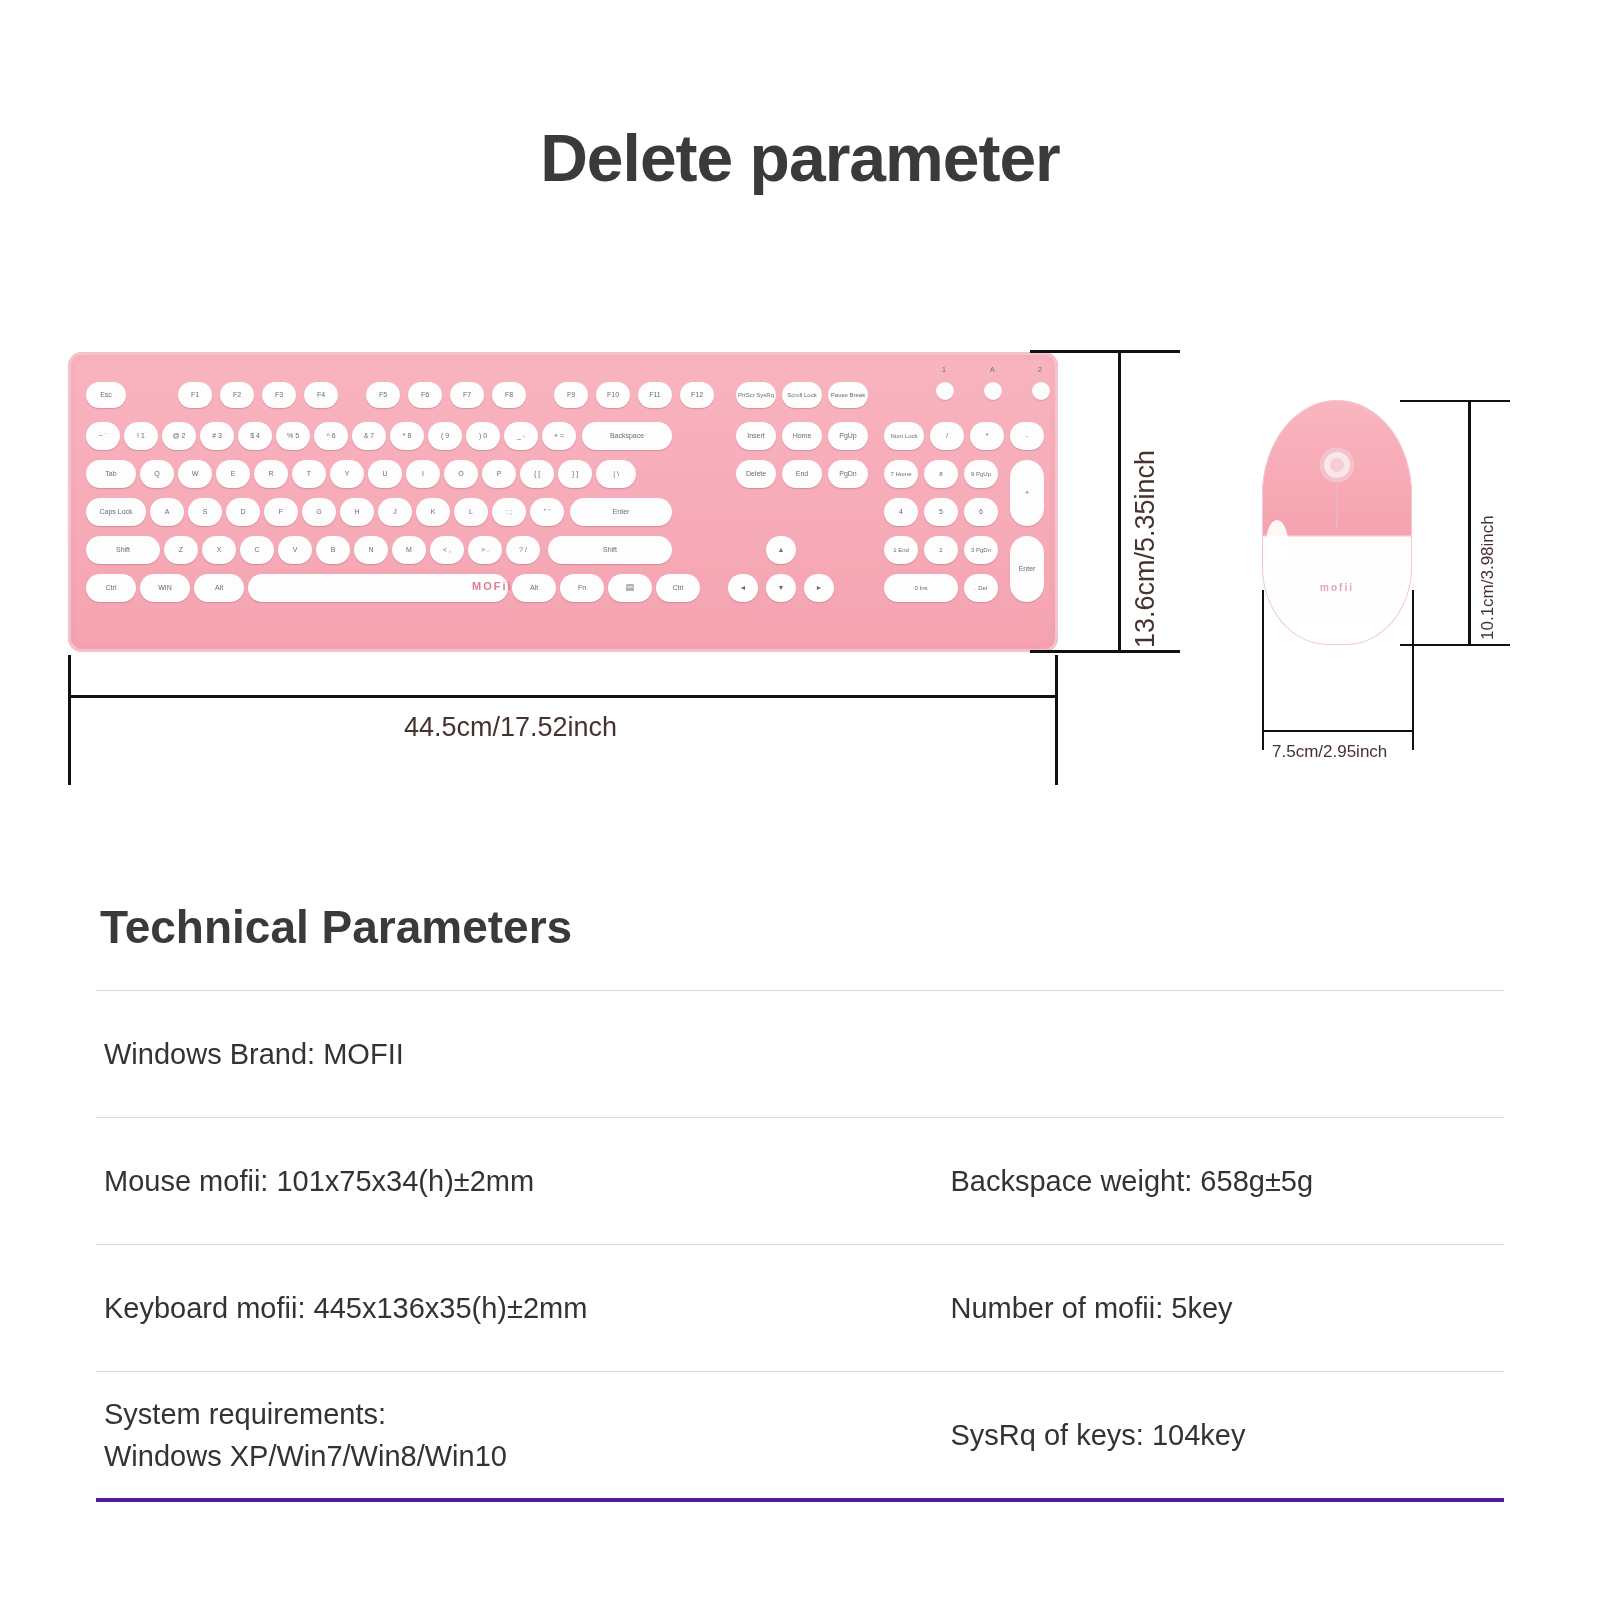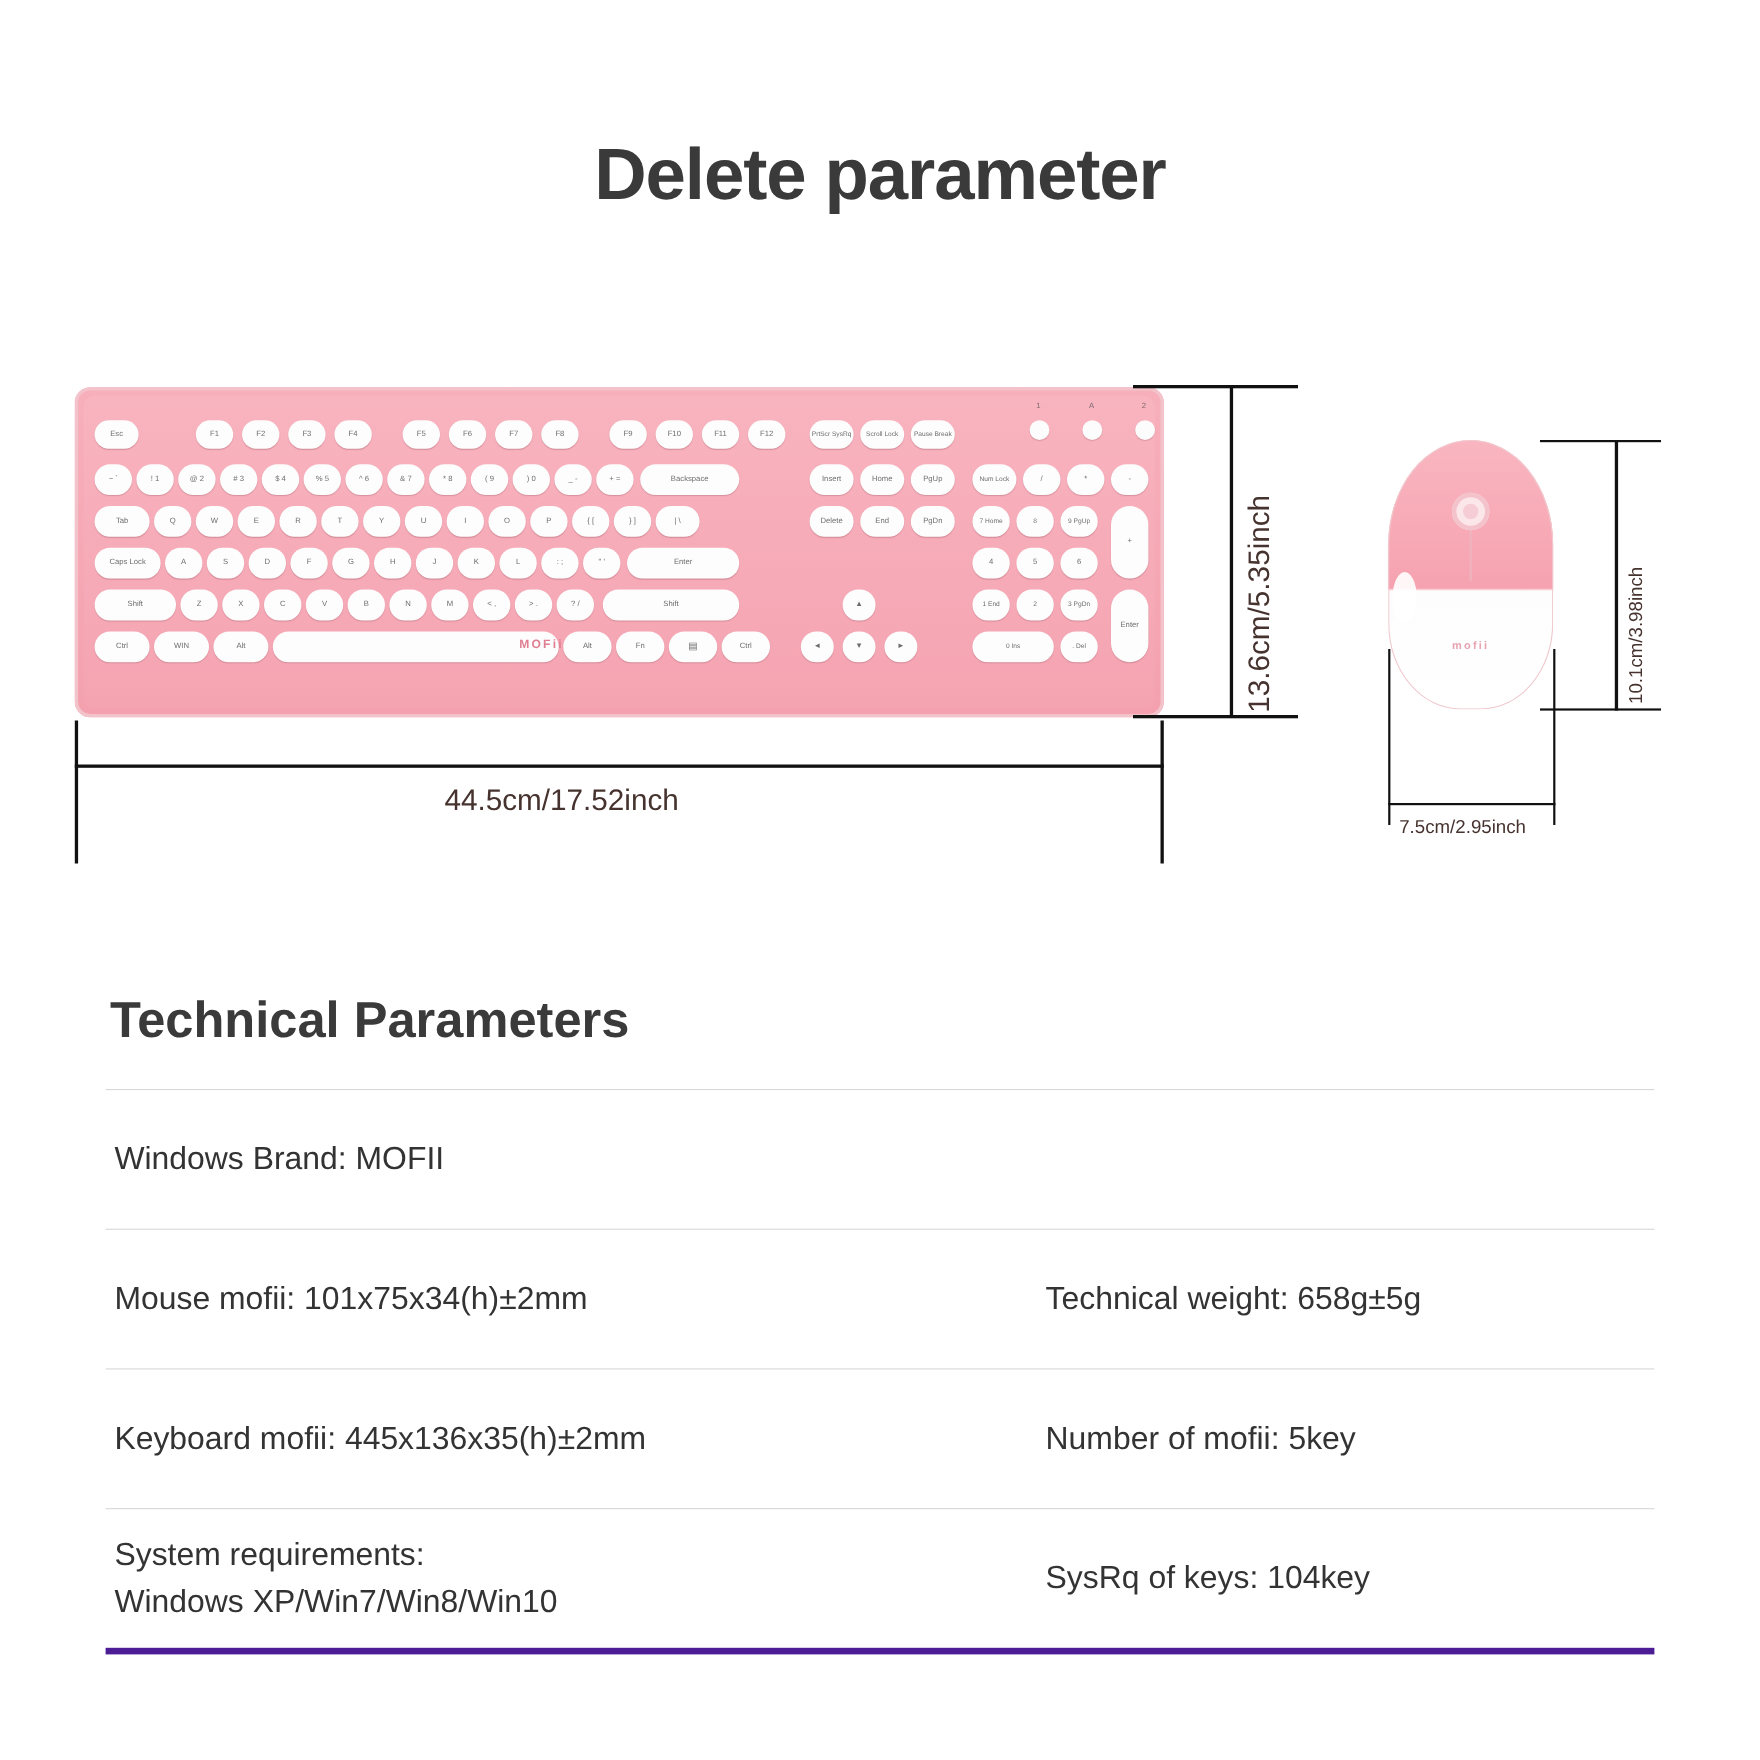--- a/index.html
+++ b/index.html
@@ -116,21 +116,21 @@
   }
   .table{
     position:absolute;left:96px;top:990px;width:1408px;
   }
   .trow{
     display:flex;
     border-top:1px solid #d8d8d8;
     min-height:126px;
     align-items:center;
   }
-  .trow:last-child{border-bottom:6px solid #4c1d95;}
+  .trow:last-child{border-bottom:4px solid #4c1d95;}
   .cell{
     font-size:29px;color:#333;
     padding:0 8px;
     line-height:1.45;
   }
   .cell.left{width:845px;}
   .cell.right{width:555px;}
 </style>
 </head>
 <body>
@@ -297,21 +297,21 @@
 </div>
 
 <div class="tp-title">Technical Parameters</div>
 
 <div class="table">
   <div class="trow">
     <div class="cell left">Windows Brand: MOFII</div>
   </div>
   <div class="trow">
     <div class="cell left">Mouse mofii:  101x75x34(h)±2mm</div>
-    <div class="cell right">Technical weight: 658g±5g</div>
+    <div class="cell right">Backspace weight: 658g±5g</div>
   </div>
   <div class="trow">
     <div class="cell left">Keyboard mofii: 445x136x35(h)±2mm</div>
     <div class="cell right">Number of mofii: 5key</div>
   </div>
   <div class="trow">
     <div class="cell left" style="white-space:pre-line;">System requirements:
 Windows XP/Win7/Win8/Win10</div>
     <div class="cell right">SysRq of keys: 104key</div>
   </div>

